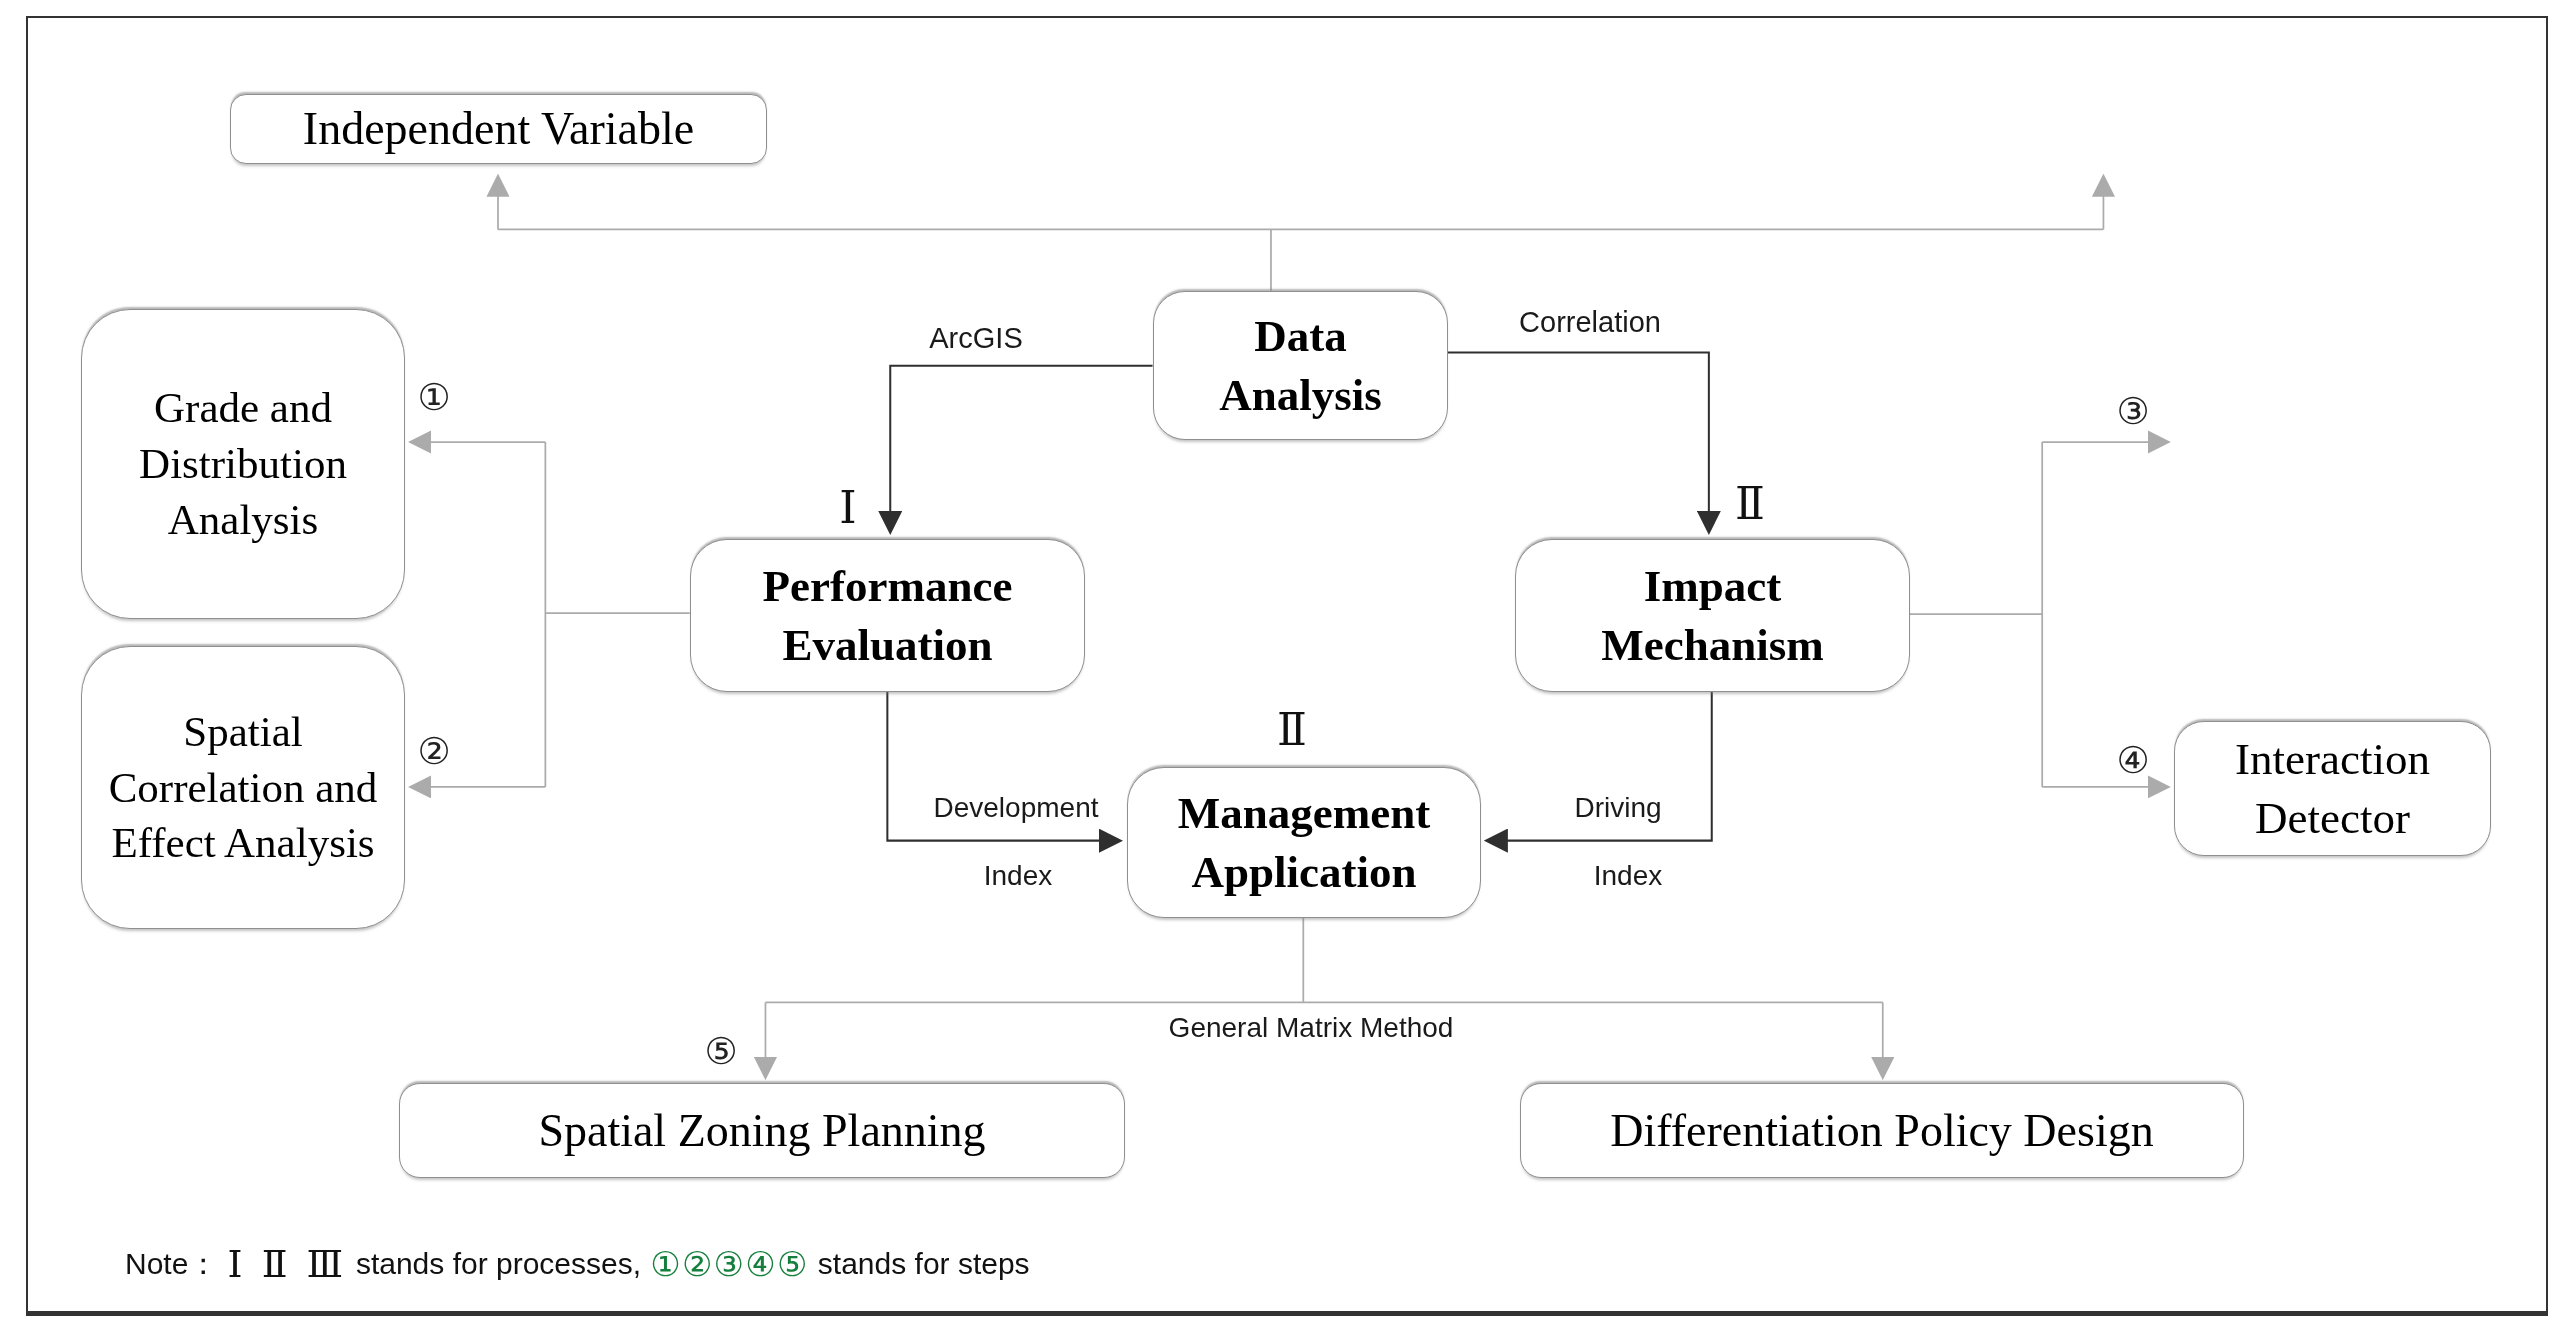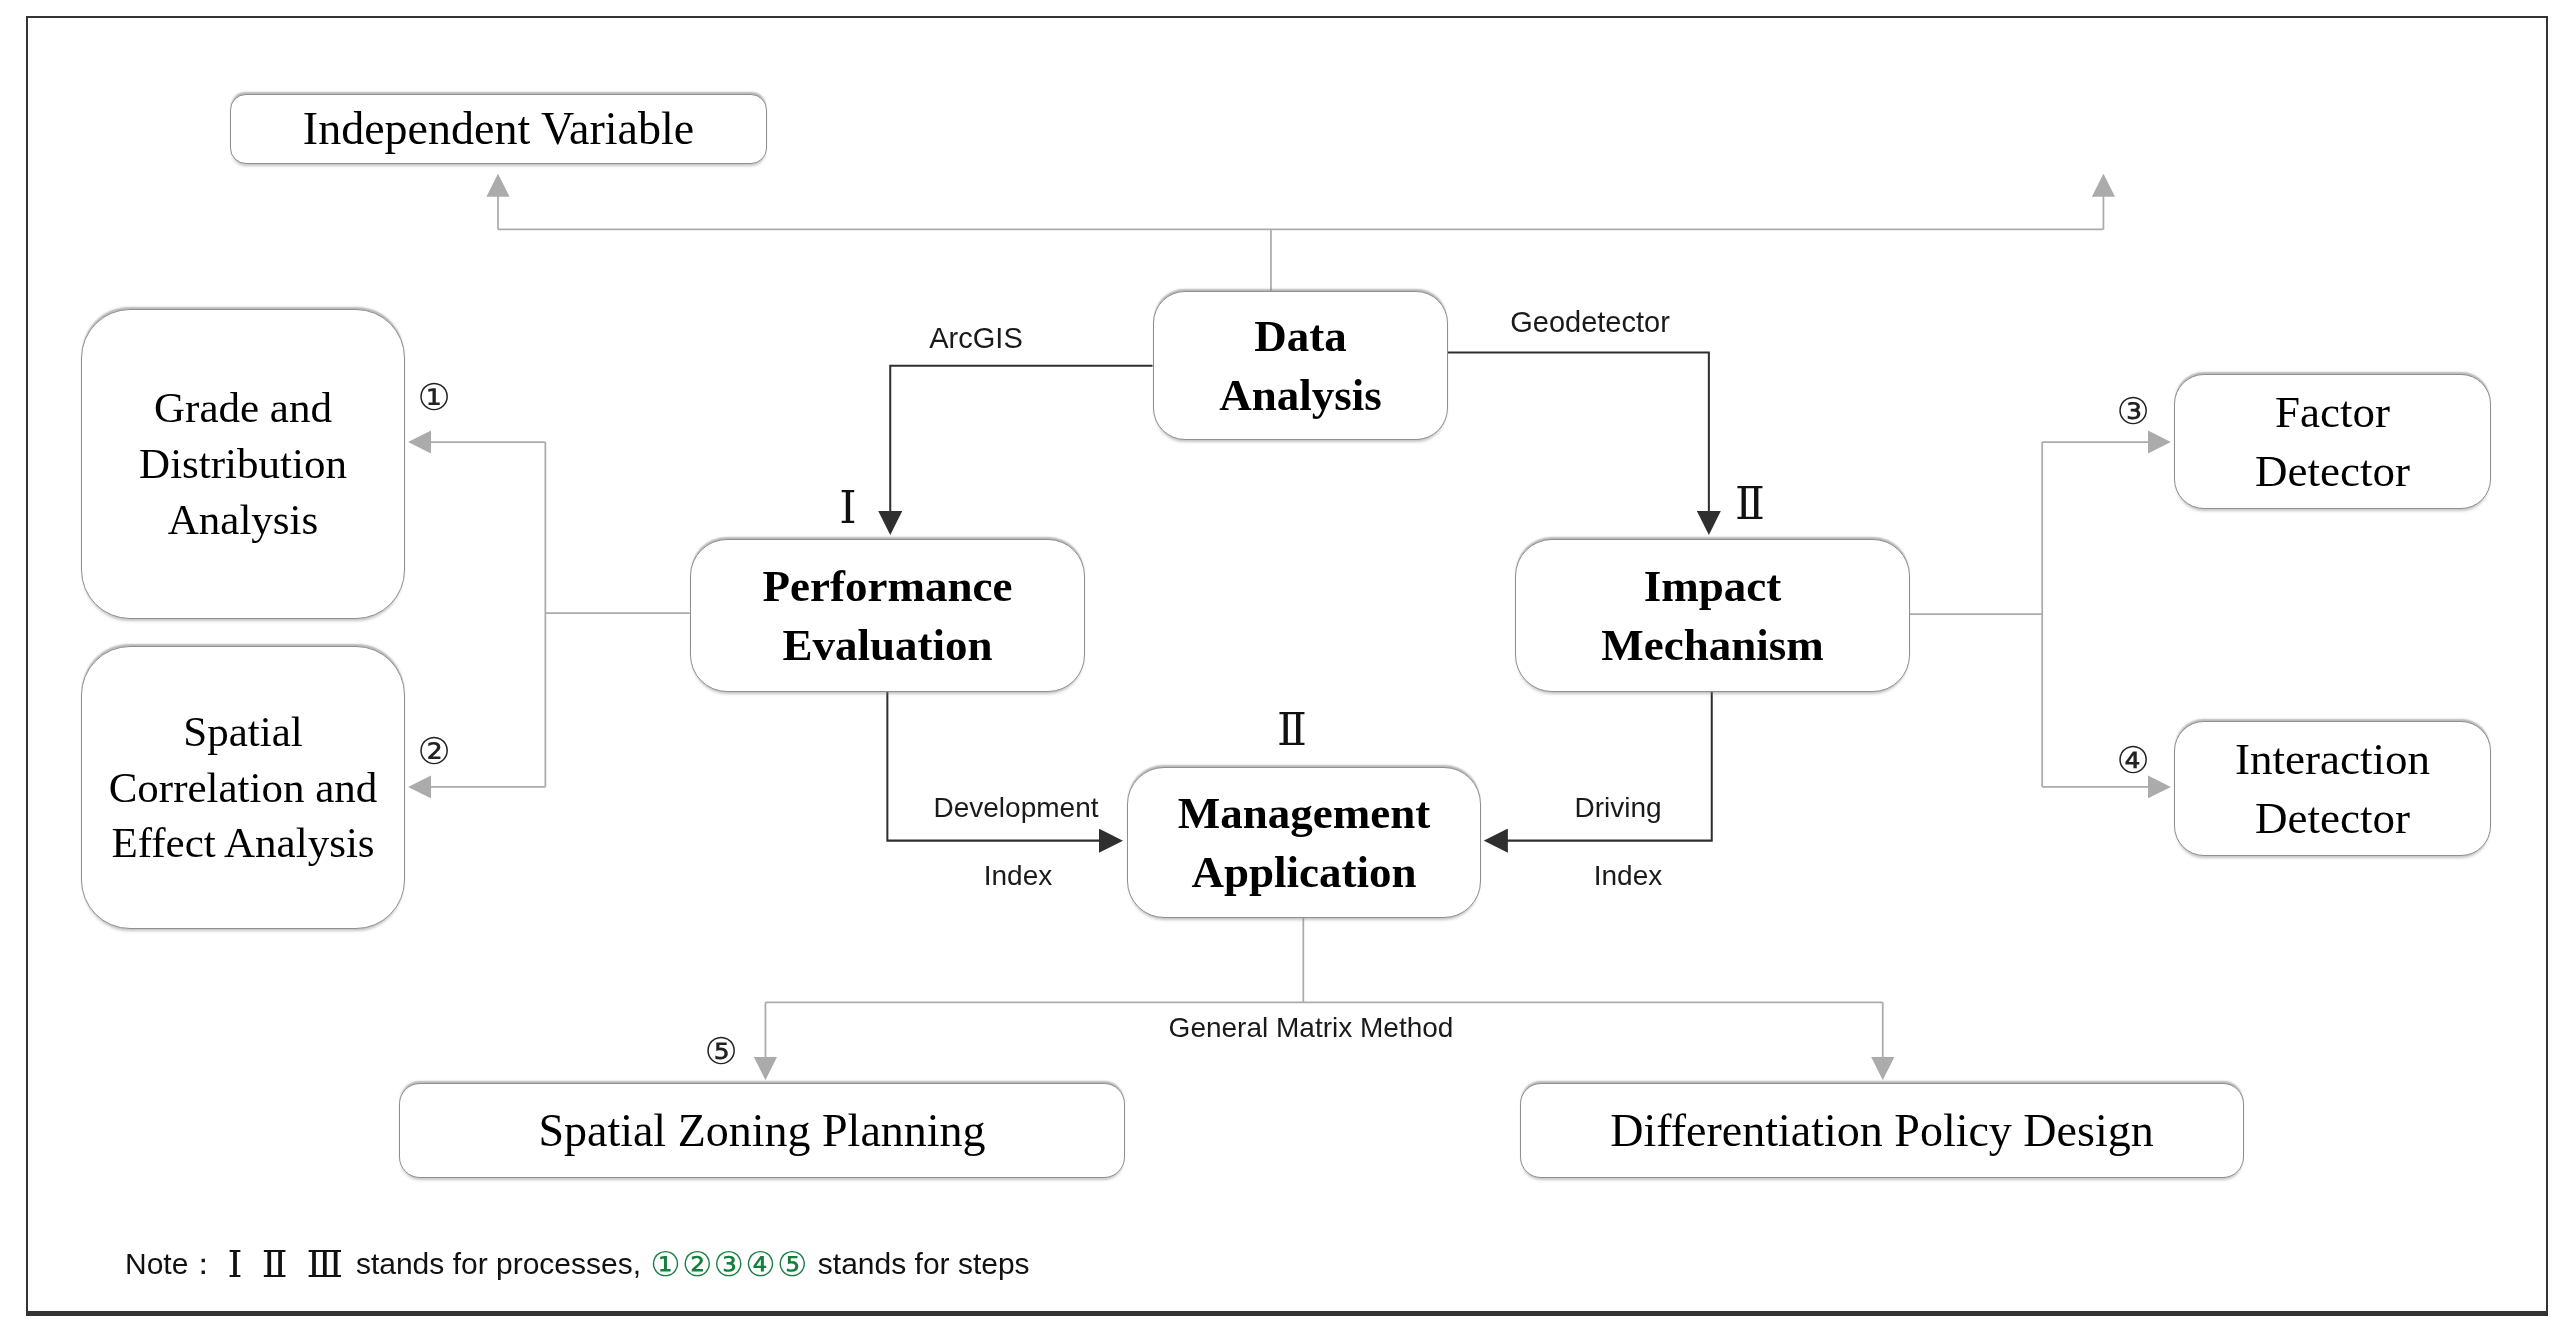--- a/index.html
+++ b/index.html
@@ -86,30 +86,29 @@
   <div class="node bold" style="left:690px;top:539px;width:395px;height:153px;border-radius:37px;font-size:45px;padding:0 34px;">Performance Evaluation</div>
 
   <div class="node bold" style="left:1515px;top:539px;width:395px;height:153px;border-radius:37px;font-size:45px;padding:0 34px;">Impact Mechanism</div>
 
   <div class="node bold" style="left:1127px;top:767px;width:354px;height:151px;border-radius:37px;font-size:45px;padding:16px 28px;">Management Application</div>
 
   <div class="node" style="left:81px;top:309px;width:324px;height:310px;border-radius:49px;font-size:43px;padding:0 22px;">Grade and Distribution Analysis</div>
 
   <div class="node" style="left:81px;top:646px;width:324px;height:283px;border-radius:49px;font-size:43px;padding:0 22px;">Spatial Correlation and Effect Analysis</div>
 
-  <div class="node" style="left:2174px;top:374px;width:317px;height:135px;border-radius:30px;font-size:45px;padding:0 23px;">Factor Detector</div>
 
   <div class="node" style="left:2174px;top:721px;width:317px;height:135px;border-radius:30px;font-size:45px;padding:0 23px;">Interaction Detector</div>
 
   <div class="node" style="left:399px;top:1083px;width:726px;height:95px;border-radius:21px;font-size:46px;">Spatial Zoning Planning</div>
 
   <div class="node" style="left:1520px;top:1083px;width:724px;height:95px;border-radius:21px;font-size:46px;">Differentiation Policy Design</div>
 
   <div class="lbl" style="left:976px;top:338px;font-size:29px;">ArcGIS</div>
-  <div class="lbl" style="left:1590px;top:322px;font-size:29px;">Geodetector</div>
+  <div class="lbl" style="left:1590px;top:322px;font-size:29px;">Correlation</div>
   <div class="lbl" style="left:1016px;top:808px;font-size:28px;">Development</div>
   <div class="lbl" style="left:1018px;top:876px;font-size:28px;">Index</div>
   <div class="lbl" style="left:1618px;top:808px;font-size:28px;">Driving</div>
   <div class="lbl" style="left:1628px;top:876px;font-size:28px;">Index</div>
   <div class="lbl" style="left:1311px;top:1028px;font-size:28px;">General Matrix Method</div>
 
   <div class="roman" style="left:848px;top:507px;font-size:44px;">Ⅰ</div>
   <div class="roman" style="left:1750px;top:503px;font-size:44px;">Ⅱ</div>
   <div class="roman" style="left:1292px;top:729px;font-size:44px;">Ⅱ</div>
 

